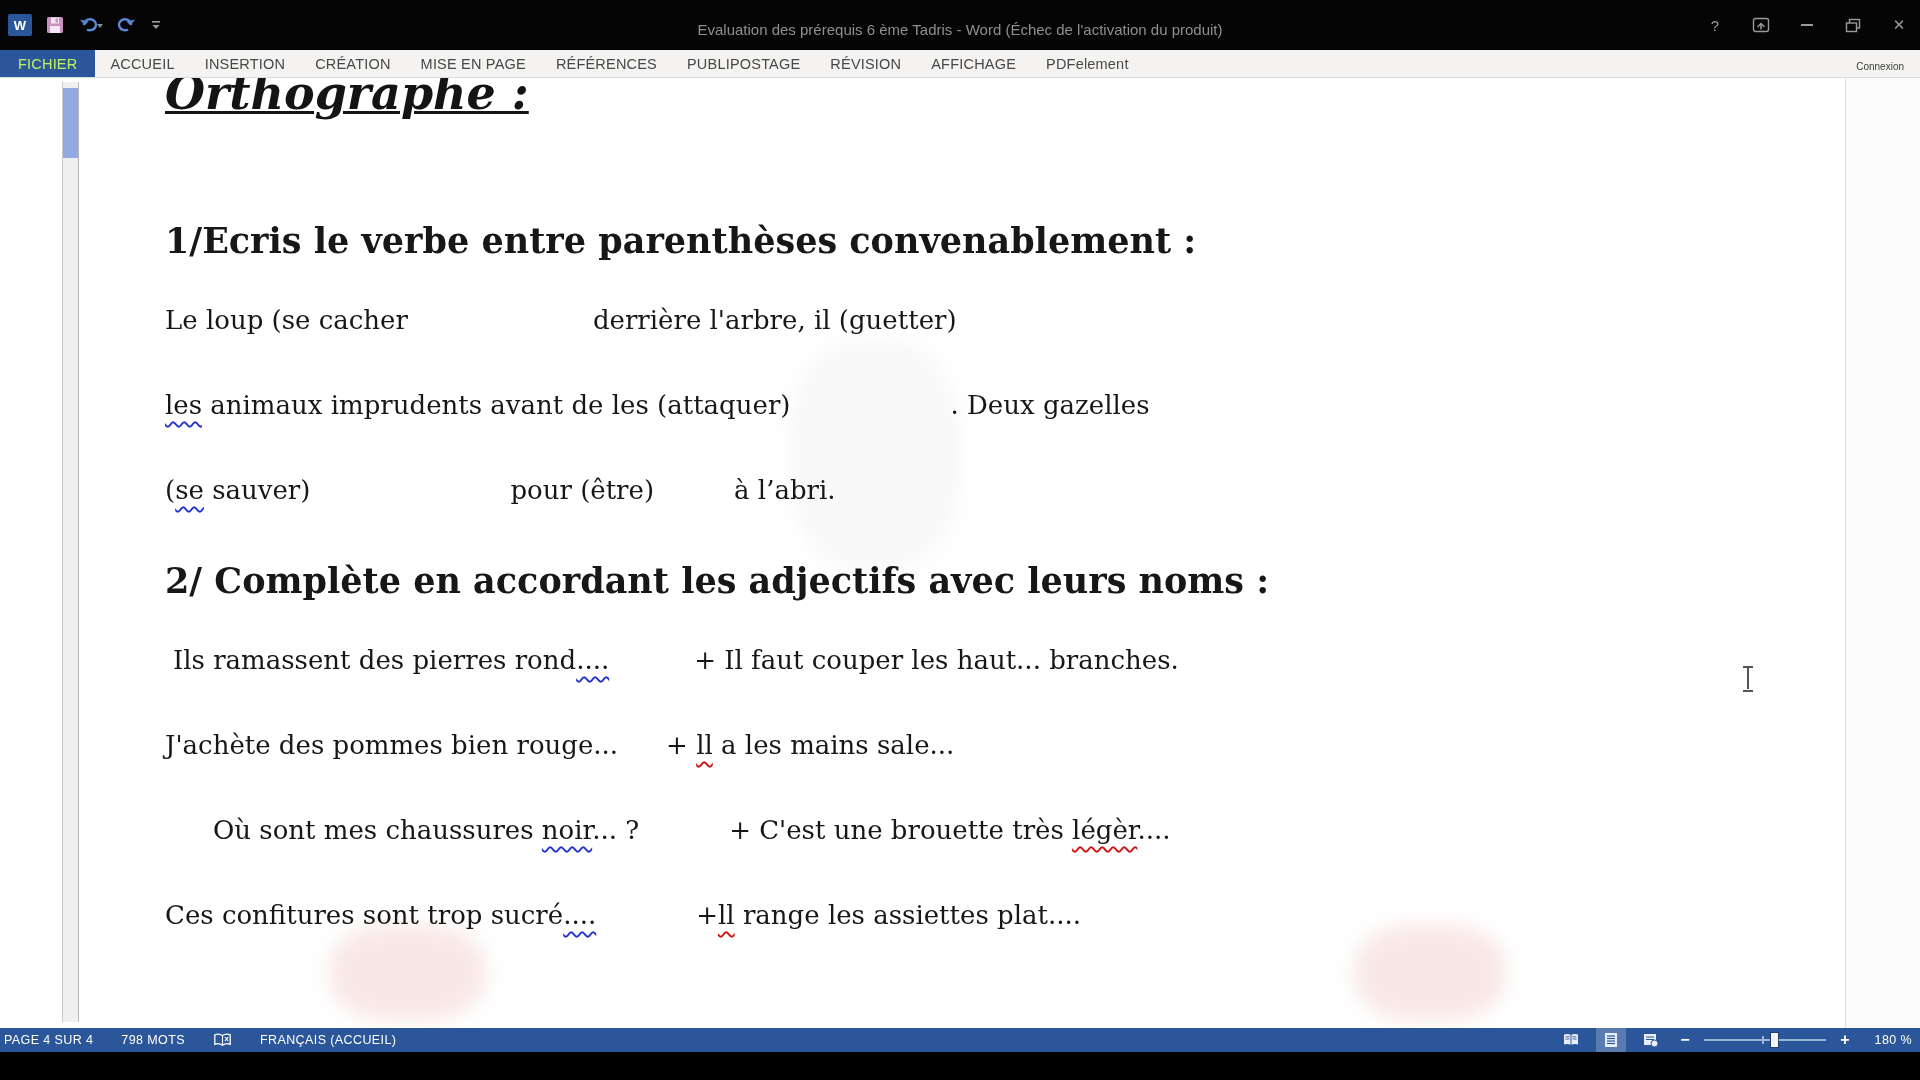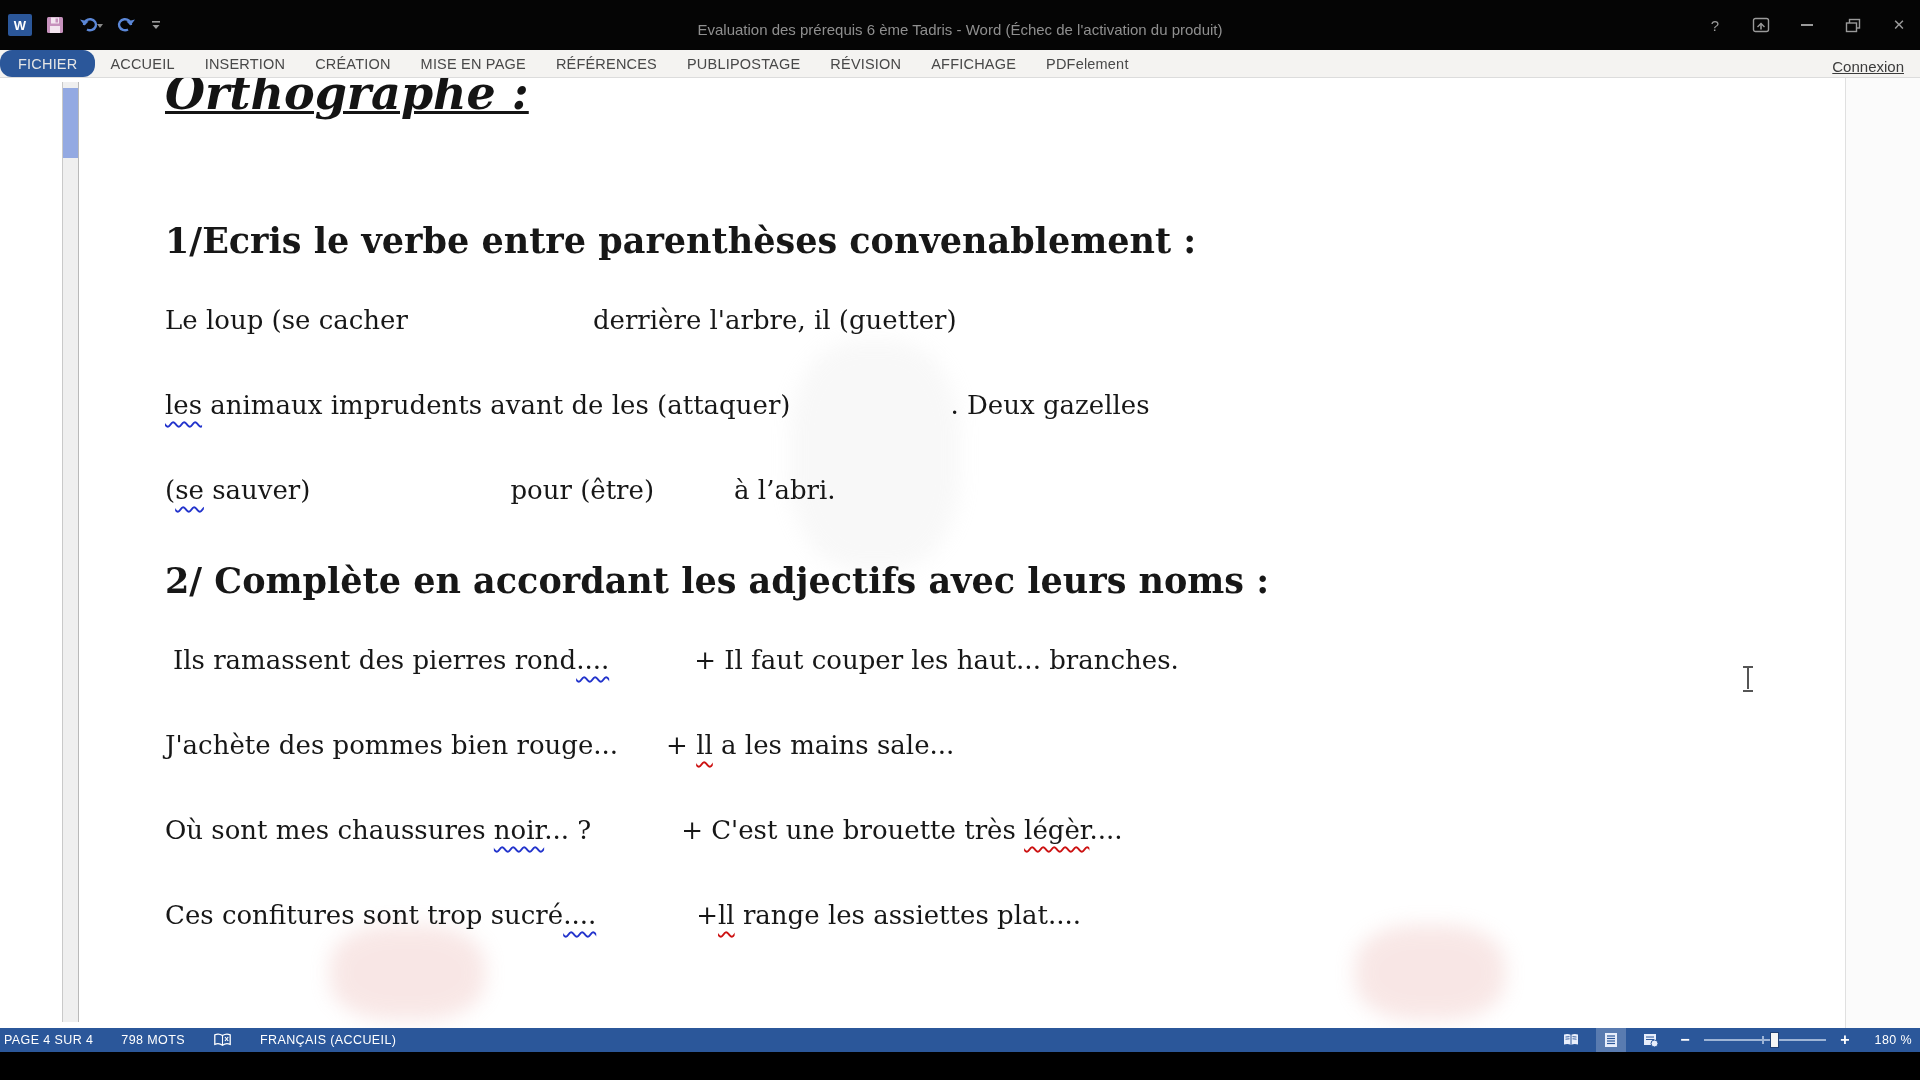--- a/index.html
+++ b/index.html
@@ -12,22 +12,22 @@
   .word-logo { width:24px; height:22px; background:#2b579a; border-radius:2px; color:#fff; font-size:13px; font-weight:bold; display:flex; align-items:center; justify-content:center; }
   .win-title { position:absolute; left:50%; top:0; transform:translateX(-50%); height:58px; display:flex; align-items:center; color:#8f8f8f; font-size:15px; white-space:nowrap; }
   .win-controls { position:absolute; right:10px; top:0; height:50px; display:flex; align-items:center; gap:24px; color:#9a9a9a; font-size:15px; }
   .win-controls > div { display:flex; align-items:center; justify-content:center; width:22px; height:22px; }
   .minimize-bar { width:12px; height:2px; background:#9a9a9a; }
 
   
   .tabrow { position:absolute; left:0; top:50px; width:1920px; height:28px; background:#f4f3f1; border-bottom:1px solid #dcdcdc; display:flex; align-items:stretch; }
   .tabs { display:flex; align-items:stretch; }
   .tab { display:flex; align-items:center; padding:0 15px; font-size:14.5px; color:#484848; letter-spacing:.2px; }
-  .tab.active { background:#2b579a; color:#e5e5e5; padding:0 18px;border-radius:12px; }
-  .connexion { position:absolute; right:16px; top:0; height:32px; display:flex; align-items:center; font-size:15px; color:#3b3b3b;text-decoration:underline; }
+  .tab.active { background:#2b579a; color:#bef264; padding:0 18px; }
+  .connexion { position:absolute; right:16px; top:0; height:32px; display:flex; align-items:center; font-size:10px; color:#3b3b3b; }
 
   
   .docarea { position:absolute; left:0; top:78px; width:1920px; height:950px; background:#ffffff; overflow:hidden; }
   .page-right-zone { position:absolute; left:1845px; top:0; width:75px; height:950px; background:#fbfbfb; border-left:1px solid #e0e0e0; }
 
   .doc-heading { position:absolute; left:165px; top:-12px; font-family:"DejaVu Serif", serif; font-weight:bold; font-style:italic; font-size:46px; color:#141414; text-decoration:underline; text-decoration-thickness:3px; white-space:pre; }
 
   .doc-line { position:absolute; left:165px; font-family:"DejaVu Serif", serif; font-size:26px; color:#171717; white-space:pre; }
   .doc-line.bold { font-weight:bold; font-size:35px; }
   .doc-line .gap { display:inline-block; }
@@ -148,21 +148,21 @@
 
   <div class="doc-heading">Orthographe :</div>
   <div id="doc-lines">
       <div class="doc-line bold" style="top: 142px;"><span>1/Ecris le verbe entre parenthèses convenablement :</span></div>
       <div class="doc-line" style="top: 227px;"><span>Le loup (se cacher</span><span class="gap" style="width: 185px;"></span><span>derrière l'arbre, il (guetter)</span></div>
       <div class="doc-line" style="top: 312px;"><span class="sq-blue">les</span><span> animaux imprudents avant de les (attaquer)</span><span class="gap" style="width: 160px;"></span><span>. Deux gazelles</span></div>
       <div class="doc-line" style="top: 397px;"><span>(</span><span class="sq-blue">se</span><span> sauver)</span><span class="gap" style="width: 200px;"></span><span>pour (être)</span><span class="gap" style="width: 80px;"></span><span>à l’abri.</span></div>
       <div class="doc-line bold" style="top: 482px;"><span>2/ Complète en accordant les adjectifs avec leurs noms :</span></div>
       <div class="doc-line" style="top: 567px; margin-left: 8px;"><span>Ils ramassent des pierres rond</span><span class="sq-blue">....</span><span class="gap" style="width: 85px;"></span><span>+ Il faut couper les haut... branches.</span></div>
       <div class="doc-line" style="top: 652px;"><span>J'achète des pommes bien rouge...</span><span class="gap" style="width: 48px;"></span><span>+ </span><span class="sq-red">ll</span><span> a les mains sale...</span></div>
-      <div class="doc-line" style="top: 737px;"><span>Où sont mes chaussures </span><span class="sq-blue">noir</span><span>... ?</span><span class="gap" style="width: 90px;"></span><span>+ C'est une brouette très </span><span class="sq-red">légèr</span><span>....</span></div>
+      <div class="doc-line" style="top: 737px; margin-left: 48px;"><span>Où sont mes chaussures </span><span class="sq-blue">noir</span><span>... ?</span><span class="gap" style="width: 90px;"></span><span>+ C'est une brouette très </span><span class="sq-red">légèr</span><span>....</span></div>
       <div class="doc-line" style="top: 822px;"><span>Ces confitures sont trop sucré</span><span class="sq-blue">....</span><span class="gap" style="width: 100px;"></span><span>+</span><span class="sq-red">ll</span><span> range les assiettes plat....</span></div>
     </div>
 
   <div class="page-right-zone"></div>
 
   <div class="vscroll">
     <div class="vscroll-thumb"></div>
   </div>
 
   <div class="ibeam">

